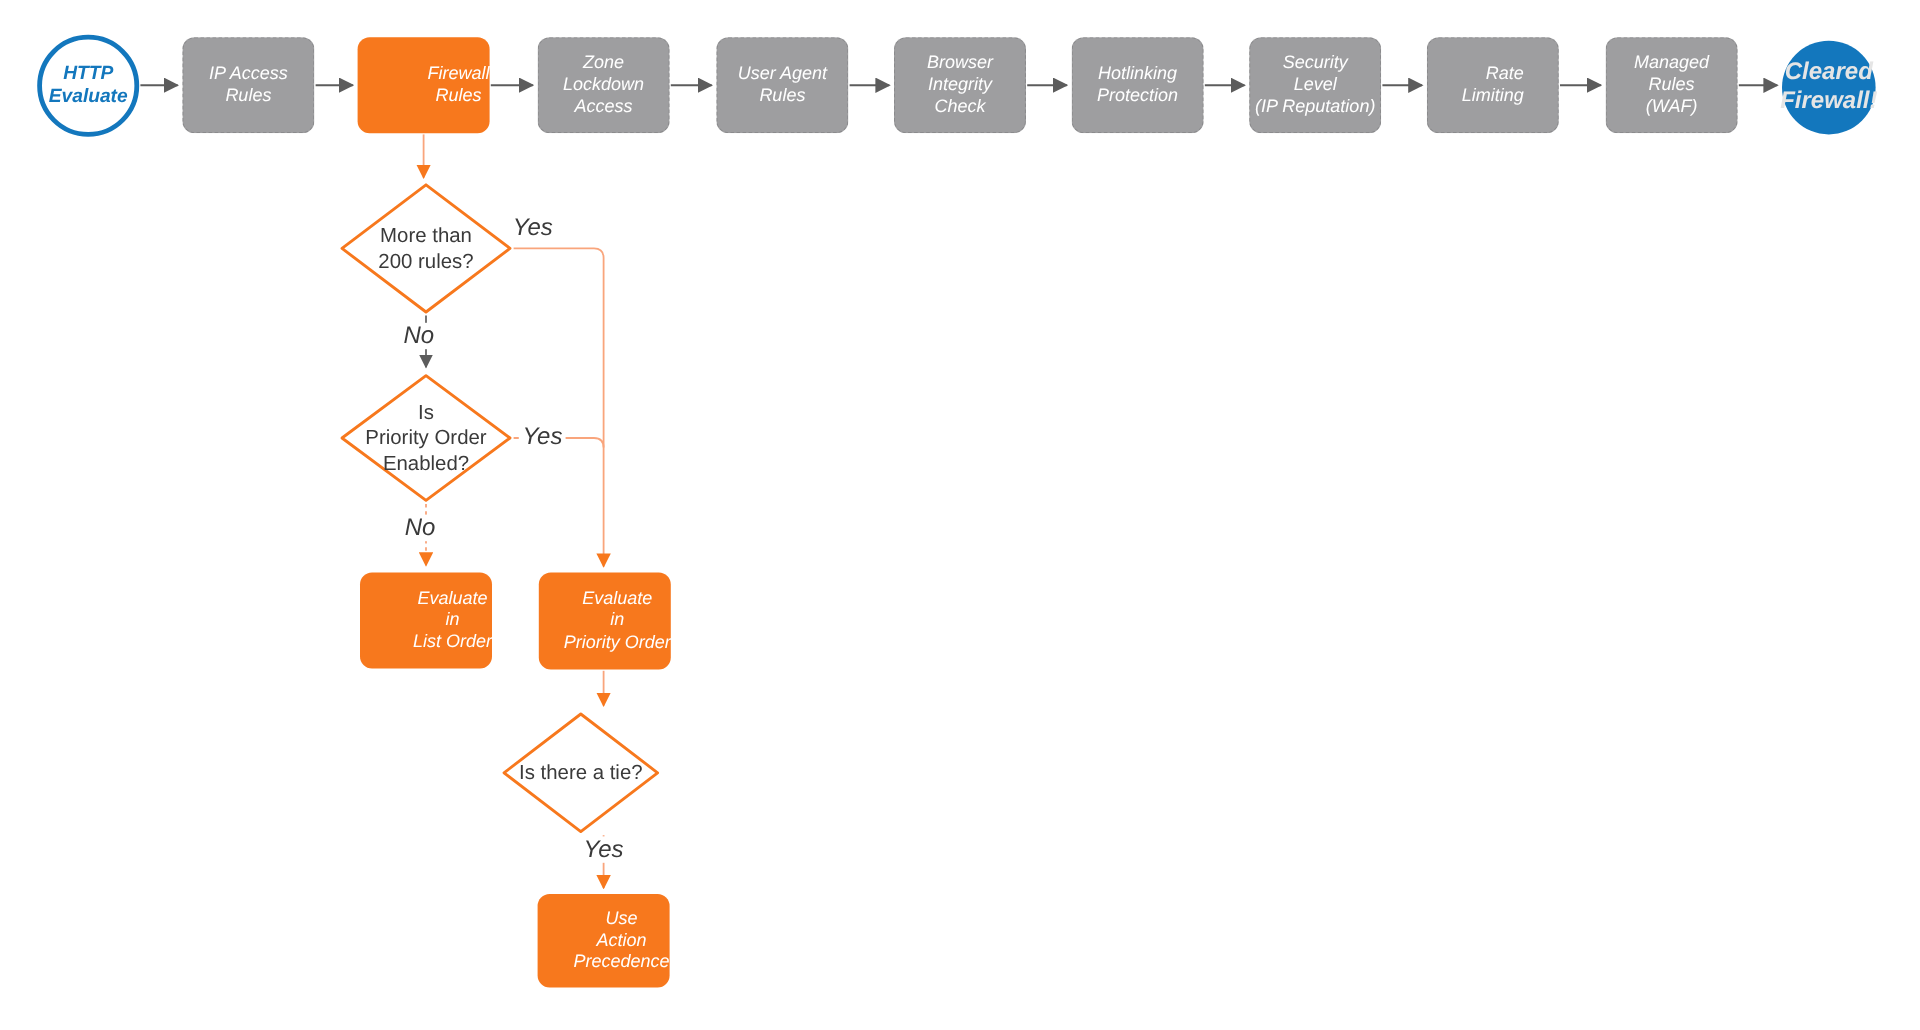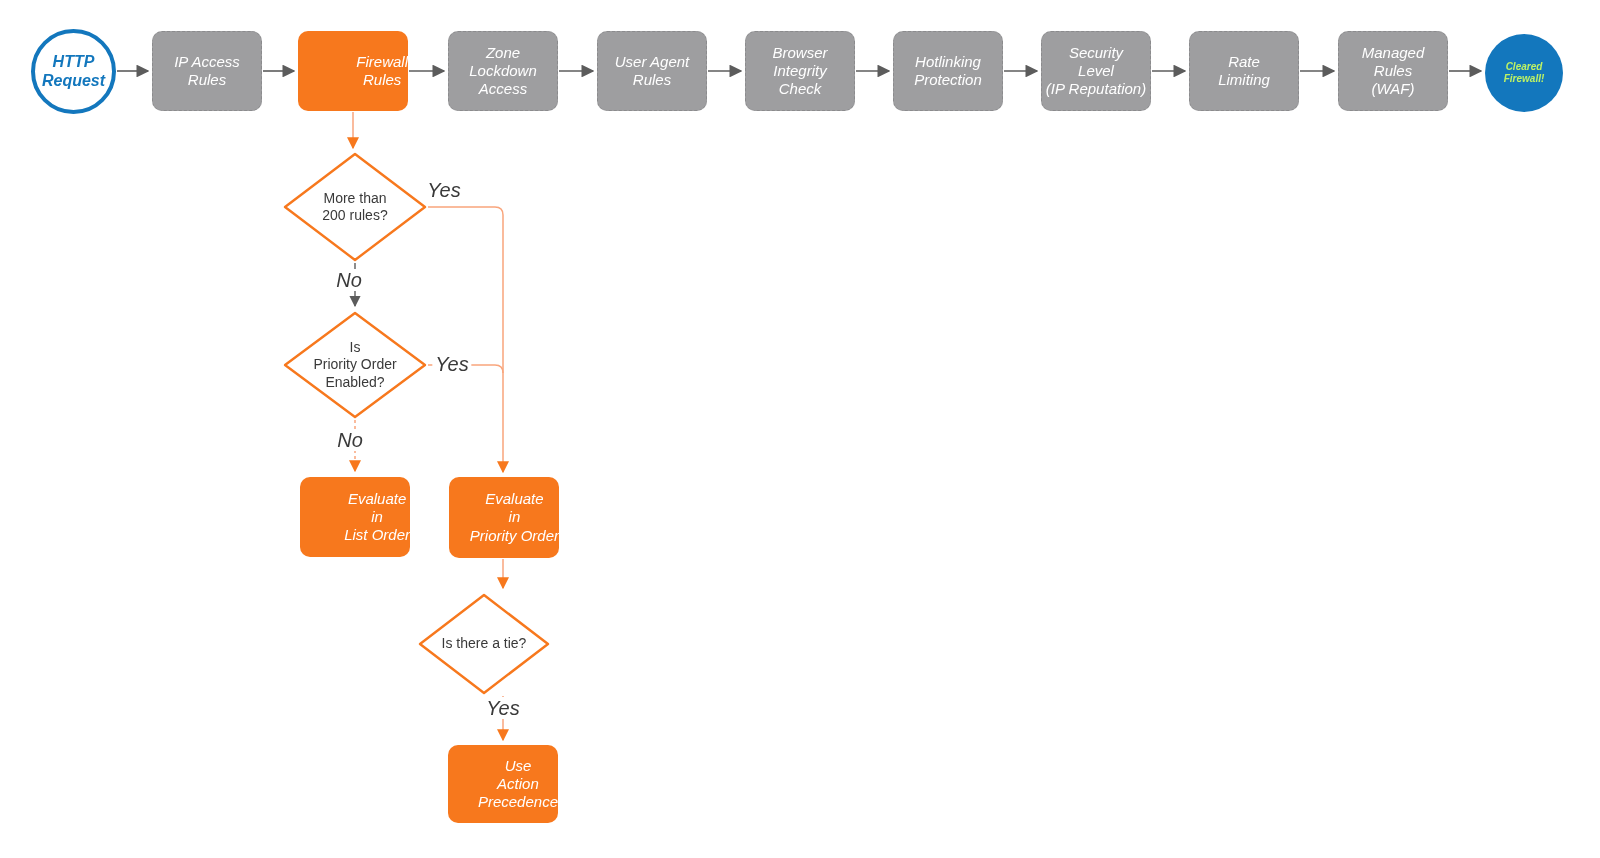--- a/index.html
+++ b/index.html
@@ -26,28 +26,28 @@
   }
   .step.gray{background:var(--gray_node);border:1px dashed var(--gray_node_border);}
   .step.orange{background:var(--orange);justify-content:flex-end;}
 
   .circle{
     position:absolute;border-radius:50%;
     display:flex;align-items:center;justify-content:center;text-align:center;
     font-weight:bold;font-style:italic;font-size:16px;line-height:1.18;white-space:pre-line;
   }
   .circle.start{width:85px;height:85px;background:#fff;border:4px solid var(--blue);color:var(--blue);}
-  .circle.end{width:78px;height:78px;background:var(--blue);color:#bef264;font-size:10px;}
+  .circle.end{width:78px;height:78px;background:var(--blue);color:#e5e5e5;font-size:20px;}
 
   .diamond{position:absolute;}
   .diamond svg{position:absolute;left:0;top:0;width:100%;height:100%;}
   .diamond .dlabel{
     position:absolute;left:0;top:0;width:100%;height:100%;
     display:flex;align-items:center;justify-content:center;text-align:center;
-    font-size:14px;color:var(--ink);line-height:1.25;white-space:pre-line;
+    font-size:17px;color:var(--ink);line-height:1.25;white-space:pre-line;
   }
 
   .edge-label{
     position:absolute;transform:translate(-50%,-50%);
     font-style:italic;font-size:20px;color:var(--ink);
     background:#fff;padding:0 3px;line-height:1.1;
   }
 </style>
 </head>
 <body>
@@ -79,21 +79,21 @@
     <path d="M428,207 L495,207 Q503,207 503,215 L503,472" style="stroke:var(--orange_light)" stroke-width="1.5" fill="none" marker-end="url(#arrow-orange)"></path>
     <path d="M428,365 L495,365 Q503,365 503,373" style="stroke:var(--orange_light)" stroke-width="1.5" fill="none"></path>
     <path d="M355,263 L355,306" style="stroke:var(--gray_line)" stroke-width="1.4" fill="none" marker-end="url(#arrow-gray)"></path>
     <path d="M355,420 L355,471" style="stroke:var(--orange_light)" stroke-width="1.5" stroke-dasharray="3 3" fill="none" marker-end="url(#arrow-orange)"></path>
     <path d="M503,559 L503,588" style="stroke:var(--orange_light)" stroke-width="1.5" fill="none" marker-end="url(#arrow-orange)"></path>
     <path d="M503,696 L503,740" style="stroke:var(--orange_light)" stroke-width="1.5" fill="none" marker-end="url(#arrow-orange)"></path>
   </svg>
 
   <div class="circle start" style="left:31px;top:29px;">
     <span>HTTP
-Request</span>
+Evaluate</span>
   </div>
   <div class="circle end" style="left:1485px;top:34px;">
     <span>Cleared
 Firewall!</span>
   </div>
 
   <div class="step gray" style="left:152px;top:31px;"><span>IP Access
 Rules</span></div>
   <div class="step orange" style="left:298px;top:31px;"><span>Firewall
 Rules</span></div>
@@ -103,21 +103,21 @@
   <div class="step gray" style="left:597px;top:31px;text-align:center;"><span>User Agent
 Rules</span></div>
   <div class="step gray" style="left:745px;top:31px;"><span>Browser
 Integrity
 Check</span></div>
   <div class="step gray" style="left:1041px;top:31px;"><span>Security
 Level
 (IP Reputation)</span></div>
   <div class="step gray" style="left:893px;top:31px;"><span>Hotlinking
 Protection</span></div>
-  <div class="step gray" style="left:1189px;top:31px;"><span>Rate
+  <div class="step gray" style="left:1189px;top:31px;text-align:right;"><span>Rate
 Limiting</span></div>
   <div class="step gray" style="left:1338px;top:31px;"><span>Managed
 Rules
 (WAF)</span></div>
 
   <div class="diamond" style="left:283px;top:152px;width:144px;height:110px;">
     <svg viewBox="0 0 144 110" preserveAspectRatio="none">
       <polygon points="72,2 142,55 72,108 2,55" fill="#ffffff" style="stroke:var(--orange)" stroke-width="2.4" stroke-linejoin="round"></polygon>
     </svg>
     <div class="dlabel">More than

